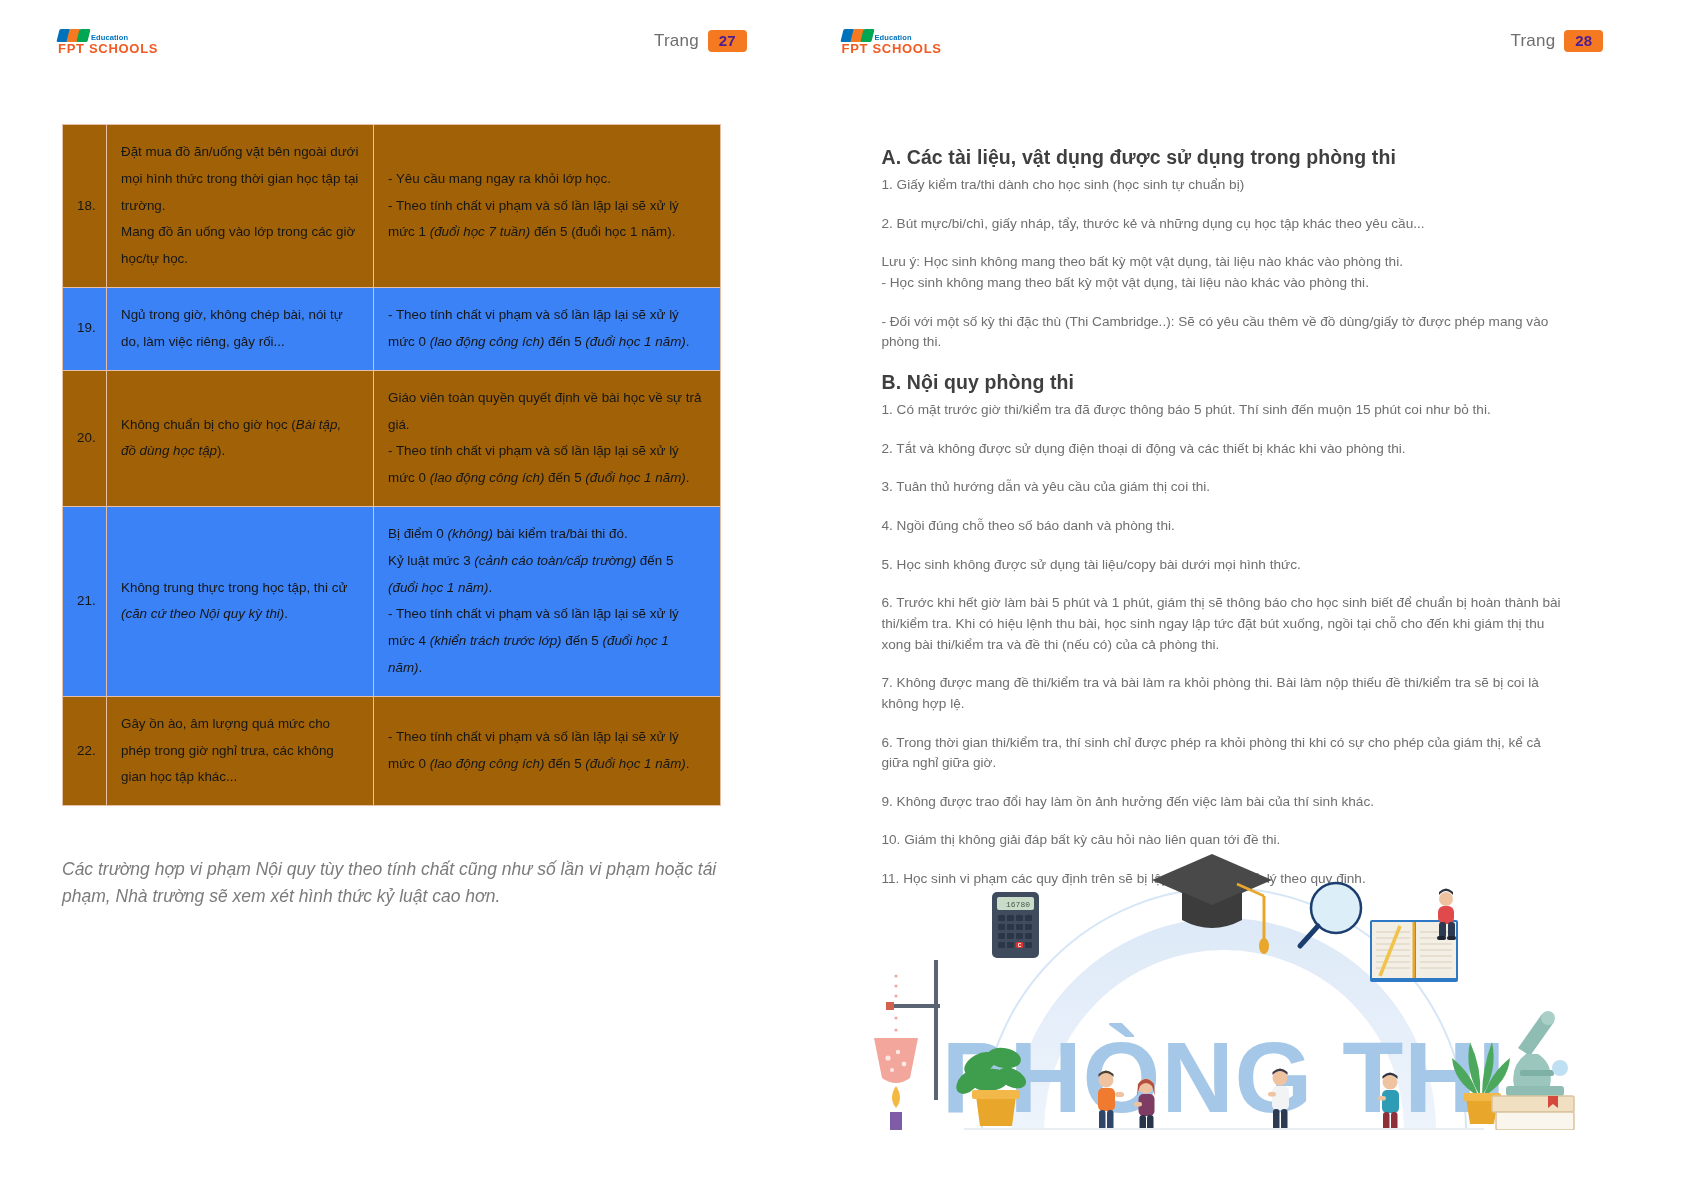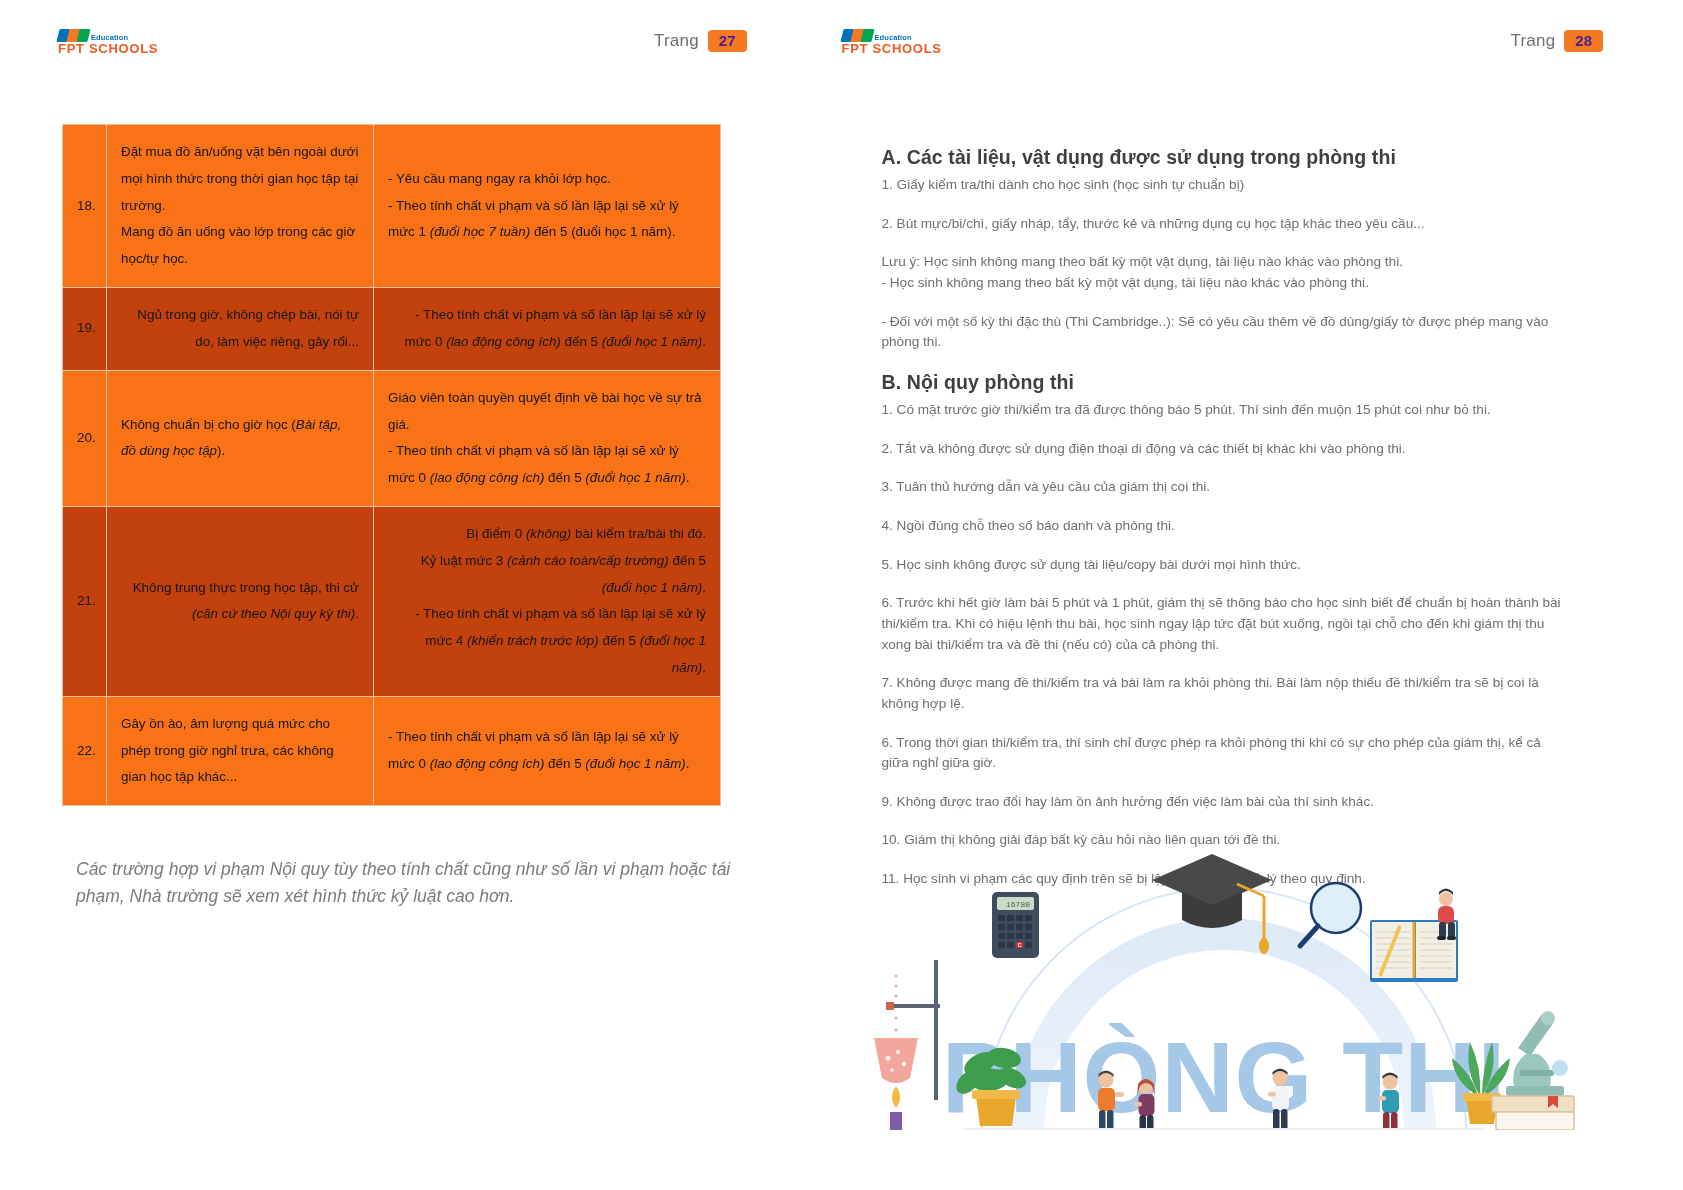--- a/index.html
+++ b/index.html
@@ -50,32 +50,31 @@
     table-layout: fixed;
   }
   .rules-table td {
     border: 1px solid #E8C0A8;
     vertical-align: middle;
     padding: 14px 14px;
     font-size: 13.4px;
     line-height: 2.0;
     color: #161616;
   }
-  .rules-table tr.shade td { background: #f97316; }
-  .rules-table tr.plain td { background: #c2410c; text-align: right; }
+  .rules-table tr.shade td { background: #a16207; }
+  .rules-table tr.plain td { background: #3b82f6; }
   .col-no { width: 44px; text-align: center; font-size: 13.4px; padding: 14px 2px; }
   .col-act { width: 267px; }
   .col-pen { width: 347px; padding-left: 17px; }
   .rules-table em { font-style: italic; }
 
   .table-note {
     position: absolute; top: 856px; left: 62px; width: 690px;
     font-size: 17.5px; line-height: 1.55; color: #7b7b7b;
     font-style: italic;
-    margin-left: 14px;
   }
 
   
   .rp-body { position: absolute; top: 146px; left: 40px; width: 680px; }
   .rp-h {
     font-size: 19.5px; font-weight: 700; color: #3f3f3f;
     margin-bottom: 6px; letter-spacing: .1px;
   }
   .rp-h.second { margin-top: 14px; }
   .rp-p {

